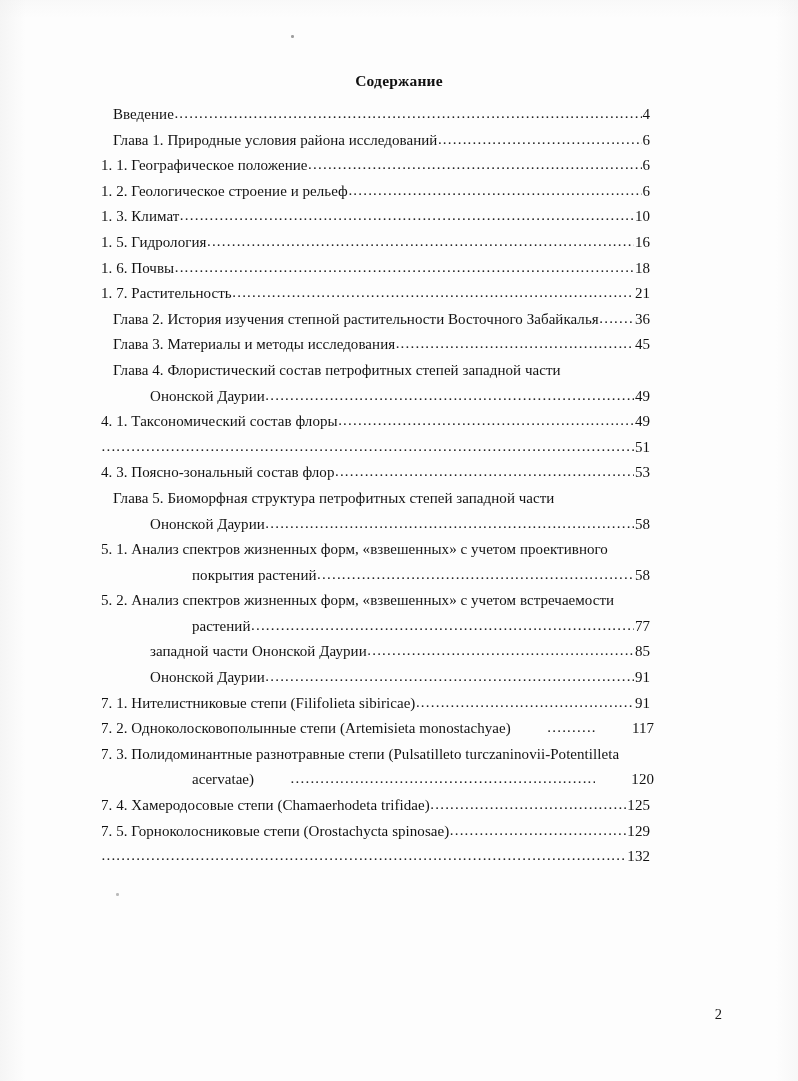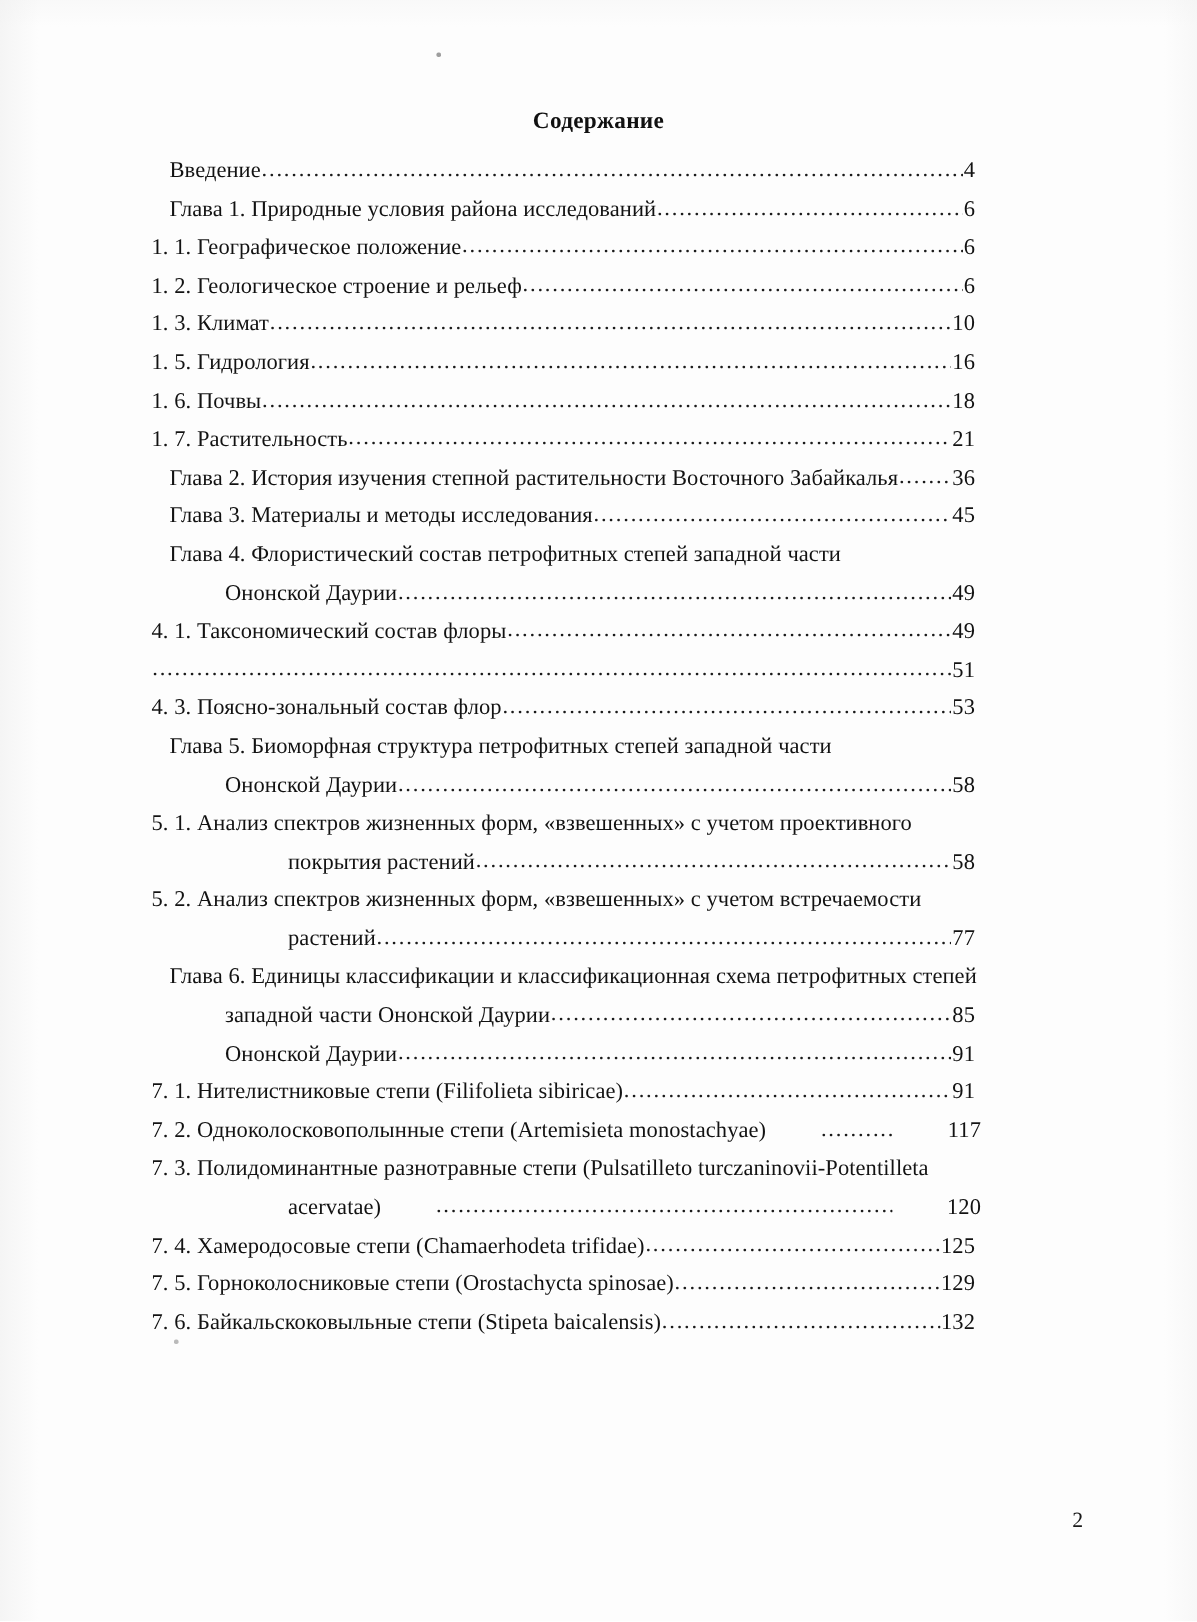--- a/index.html
+++ b/index.html
@@ -265,25 +265,20 @@
           <span class="ttl">5. 2. Анализ спектров жизненных форм, «взвешенных» с учетом встречаемости</span>
         </div>
       </div>
       <div class="entry lvl-subcont">
         <div class="row">
           <span class="ttl">растений</span>
           <span class="dots">........................................................................................................................................................................................................</span>
           <span class="pg">77</span>
         </div>
       </div>
-      <div class="entry lvl-chapter">
-        <div class="row plain">
-          <span class="ttl">Глава 6. Единицы классификации и классификационная схема петрофитных степей</span>
-        </div>
-      </div>
       <div class="entry lvl-cont">
         <div class="row">
           <span class="ttl">западной части Ононской Даурии</span>
           <span class="dots">........................................................................................................................................................................................................</span>
           <span class="pg">85</span>
         </div>
       </div>
       <div class="entry lvl-cont">
         <div class="row">
           <span class="ttl">Ононской Даурии</span>
@@ -326,21 +321,20 @@
       </div>
       <div class="entry lvl-section">
         <div class="row">
           <span class="ttl">7. 5. Горноколосниковые степи (Orostachycta spinosae)</span>
           <span class="dots">........................................................................................................................................................................................................</span>
           <span class="pg">129</span>
         </div>
       </div>
       <div class="entry lvl-section">
         <div class="row">
-          <span class="ttl">7. 6. Байкальскоковыльные степи (Stipeta baicalensis)</span>
           <span class="dots">........................................................................................................................................................................................................</span>
           <span class="pg">132</span>
         </div>
       </div>
     </div>
 
   <div id="page-number">2</div>
 
 </div>
 

